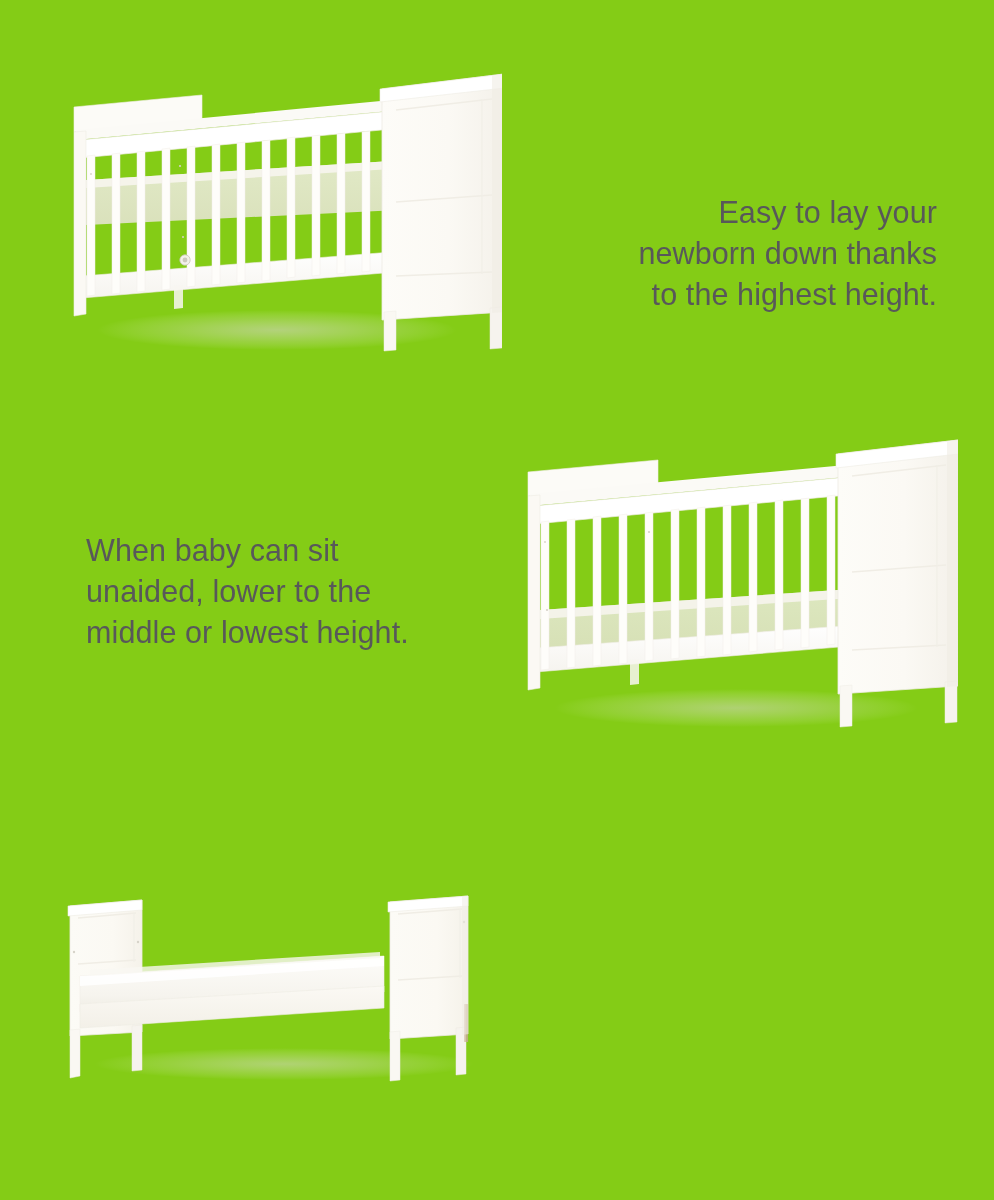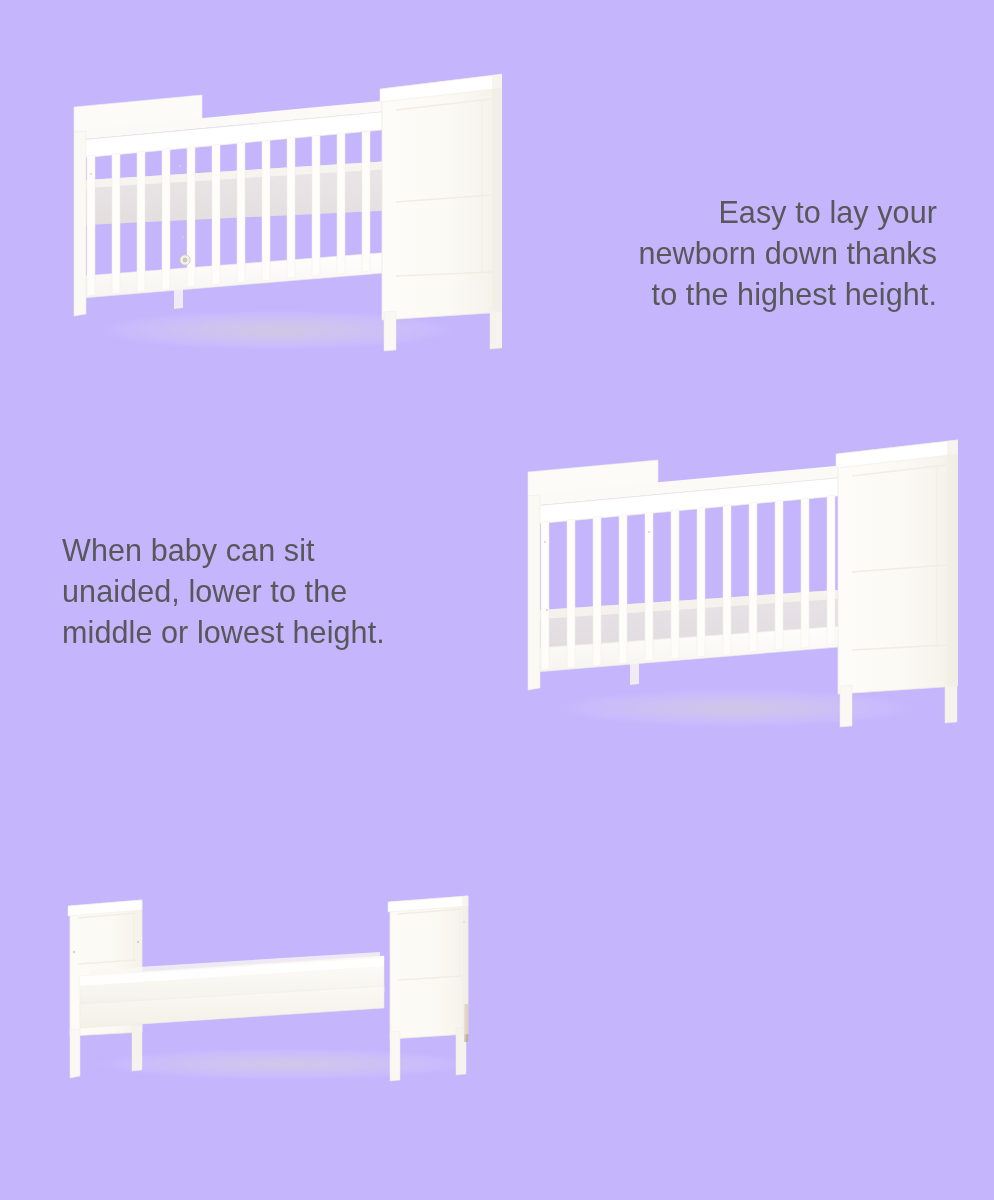--- a/index.html
+++ b/index.html
@@ -10,41 +10,41 @@
   }
   body {
     font-family: "Liberation Sans", sans-serif;
     -webkit-font-smoothing: antialiased;
   }
 
   #page {
     position: relative;
     width: 994px;
     height: 1200px;
-    background: #c4b5fd;
+    background: #84cc16;
     overflow: hidden;
     margin: 0 auto;
   }
 
   
   .caption {
     position: absolute;
     font-family: "Liberation Sans", sans-serif;
     font-weight: 300;
     font-size: 30.5px;
     line-height: 41px;
     letter-spacing: 0.1px;
     color: #58585a;
     white-space: pre-line;
   }
   .caption.right { text-align: right; }
   .caption.left  { text-align: left;  }
 
   #caption-1 { left: 575px; top: 192px; width: 362px; text-align: right; }
-  #caption-2 { left: 62px;  top: 530px; width: 380px; text-align: left;  }
+  #caption-2 { left: 86px;  top: 530px; width: 380px; text-align: left;  }
   #caption-3 { left: 570px; top: 866px; width: 367px; text-align: right; }
 
   
   .photo {
     position: absolute;
   }
   #photo-1 { left: 52px;  top: 62px;  width: 450px; height: 300px; }
   #photo-2 { left: 506px; top: 432px; width: 452px; height: 302px; }
   #photo-3 { left: 44px;  top: 884px; width: 470px; height: 210px; }
 

